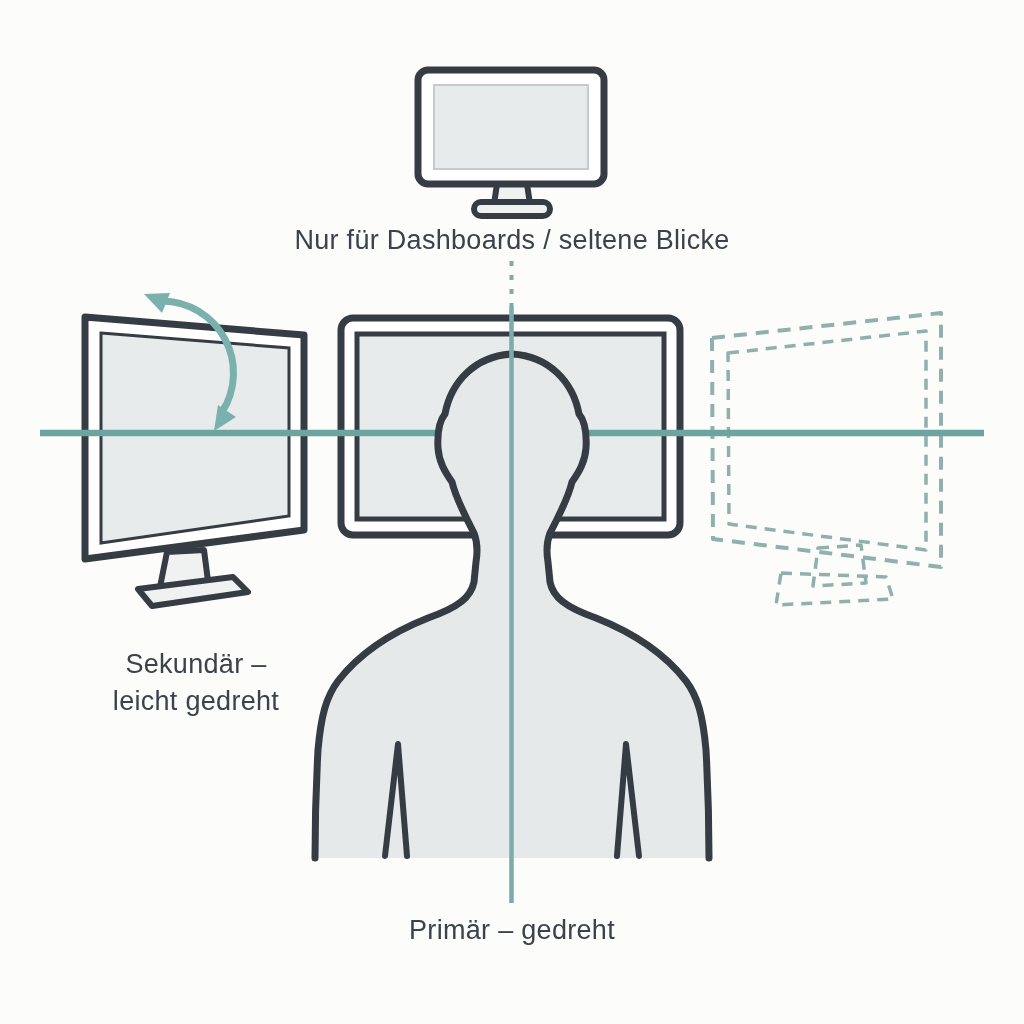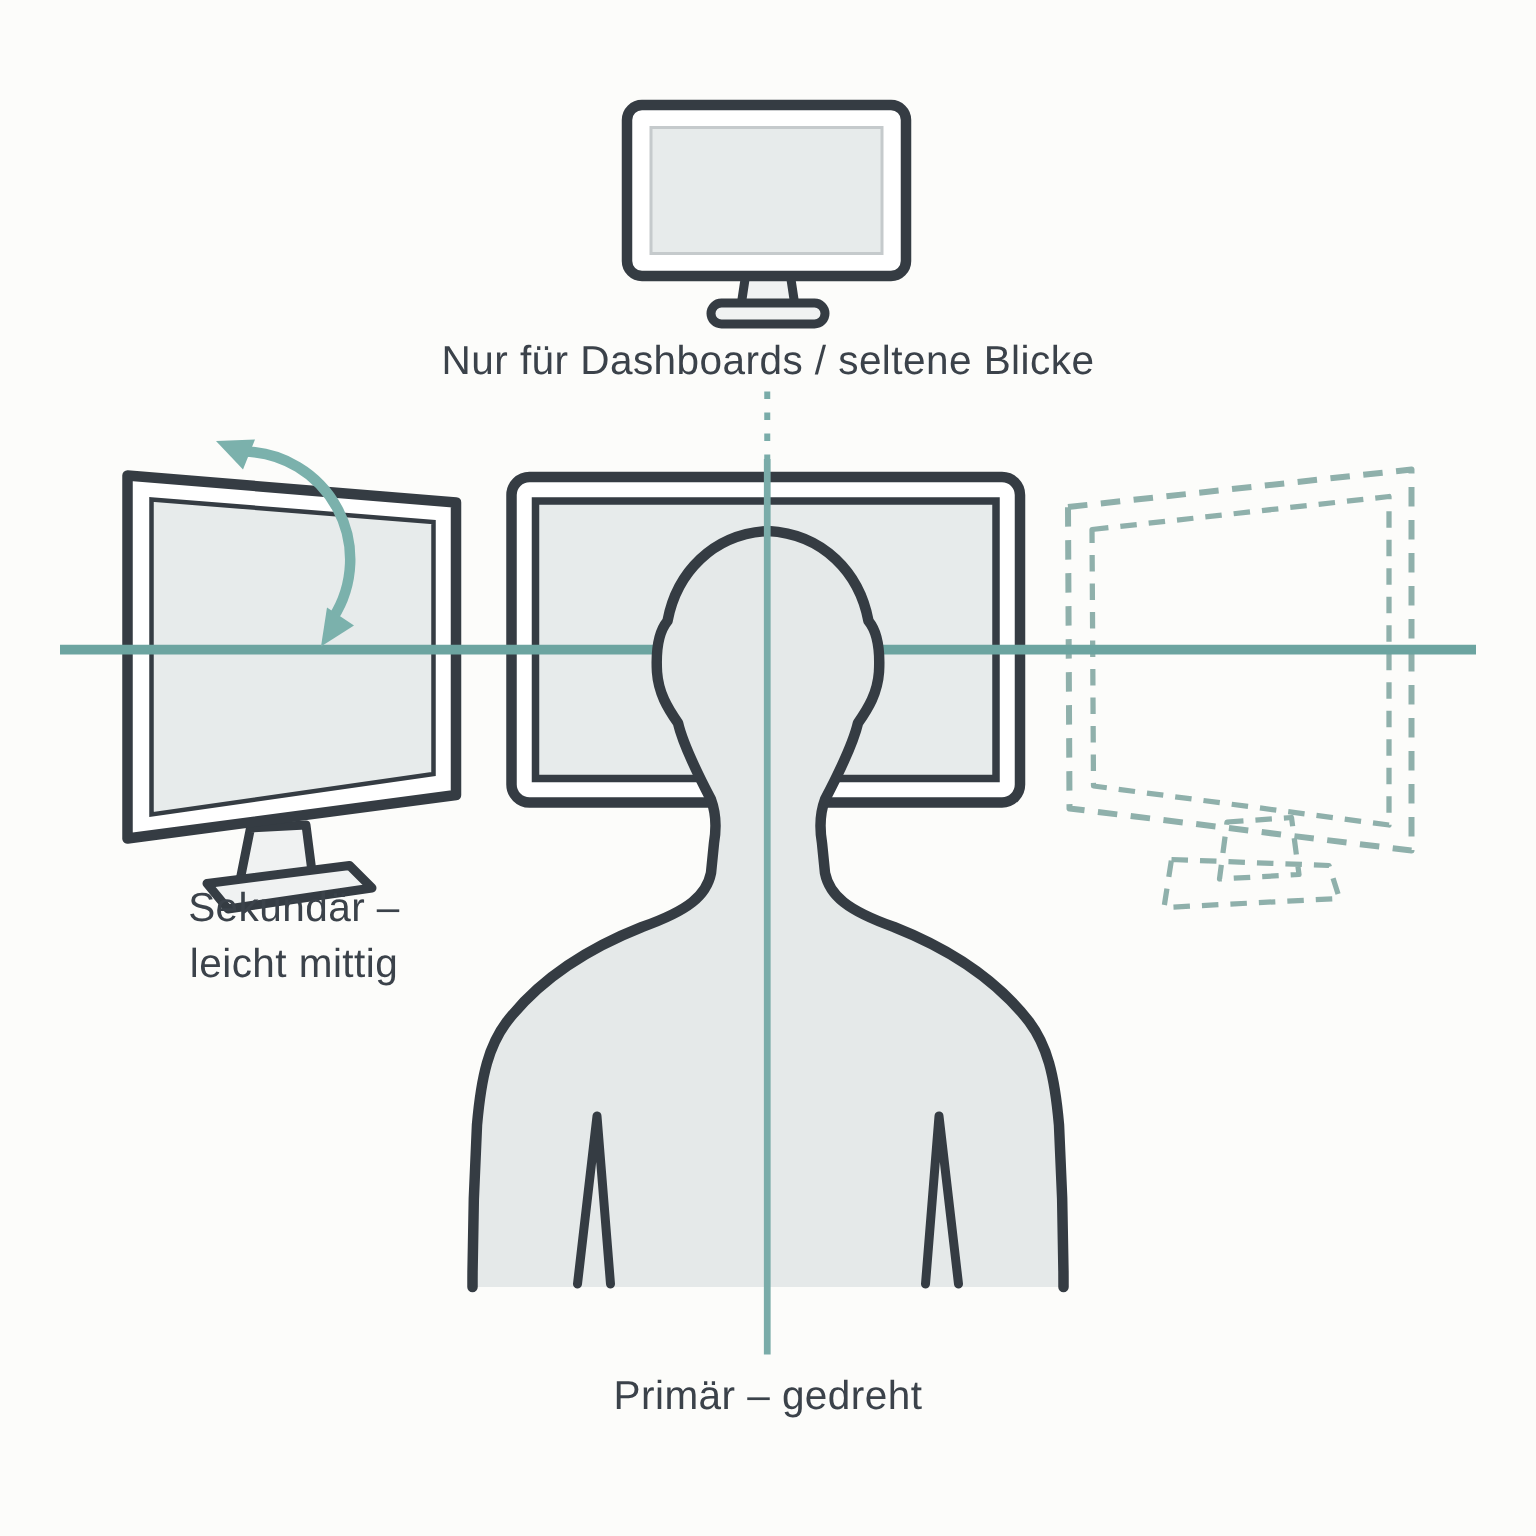--- a/index.html
+++ b/index.html
@@ -28,21 +28,21 @@
   .ghost-solid {fill:var(--ghost-fill,#e9edec);}
   .ghost-line  {fill:none; stroke:var(--ghost-outline,#8fb0ab); stroke-linejoin:round;}
   .gw4 {stroke-width:4;   stroke-dasharray:13 9;}
   .gw35{stroke-width:3.5; stroke-dasharray:11 8;}
 
   .label{
     position:absolute; color:var(--label-text,#3b424a);
     font-size:27px; line-height:37px; letter-spacing:.3px; text-align:center;
   }
   .label-top      {left:0;   top:222; width:1024px; top:222px;}
-  .label-secondary{left:40px;top:587px; width:312px;}
+  .label-secondary{left:40px;top:646px; width:312px;}
   .label-primary  {left:0;   top:912px; width:1024px;}
 </style>
 </head>
 <body>
 
 <div class="canvas">
 
   <svg class="scene" viewBox="0 0 1024 1024">
 
     <g>
@@ -103,17 +103,17 @@
       <path class="arrow-arc" d="M 162,301 A 72,72 0 0 1 222,412"></path>
       <polygon class="arrow-head" points="144,294 170,293 162,313"></polygon>
       <polygon class="arrow-head" points="214,431 236,417 218,405"></polygon>
     </g>
   </svg>
 
   <div class="label label-top">Nur für Dashboards / seltene Blicke</div>
 
   <div class="label label-secondary">
     <span>Sekundär –</span><br>
-    <span>leicht mittig</span>
+    <span>leicht gedreht</span>
   </div>
 
   <div class="label label-primary">Primär – gedreht</div>
 </div>
 
 </body></html>

